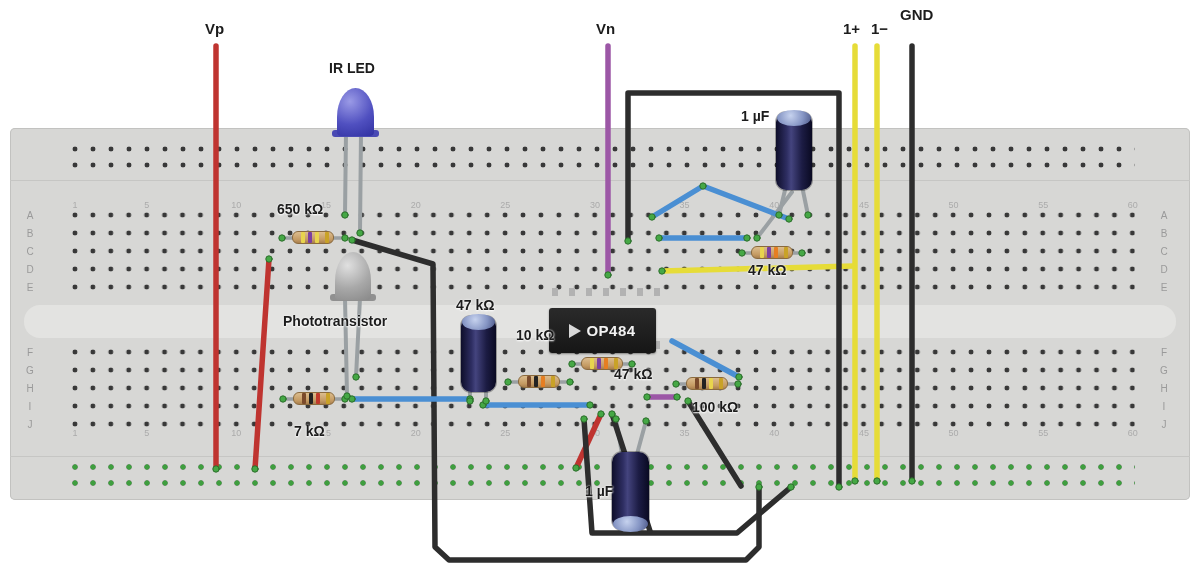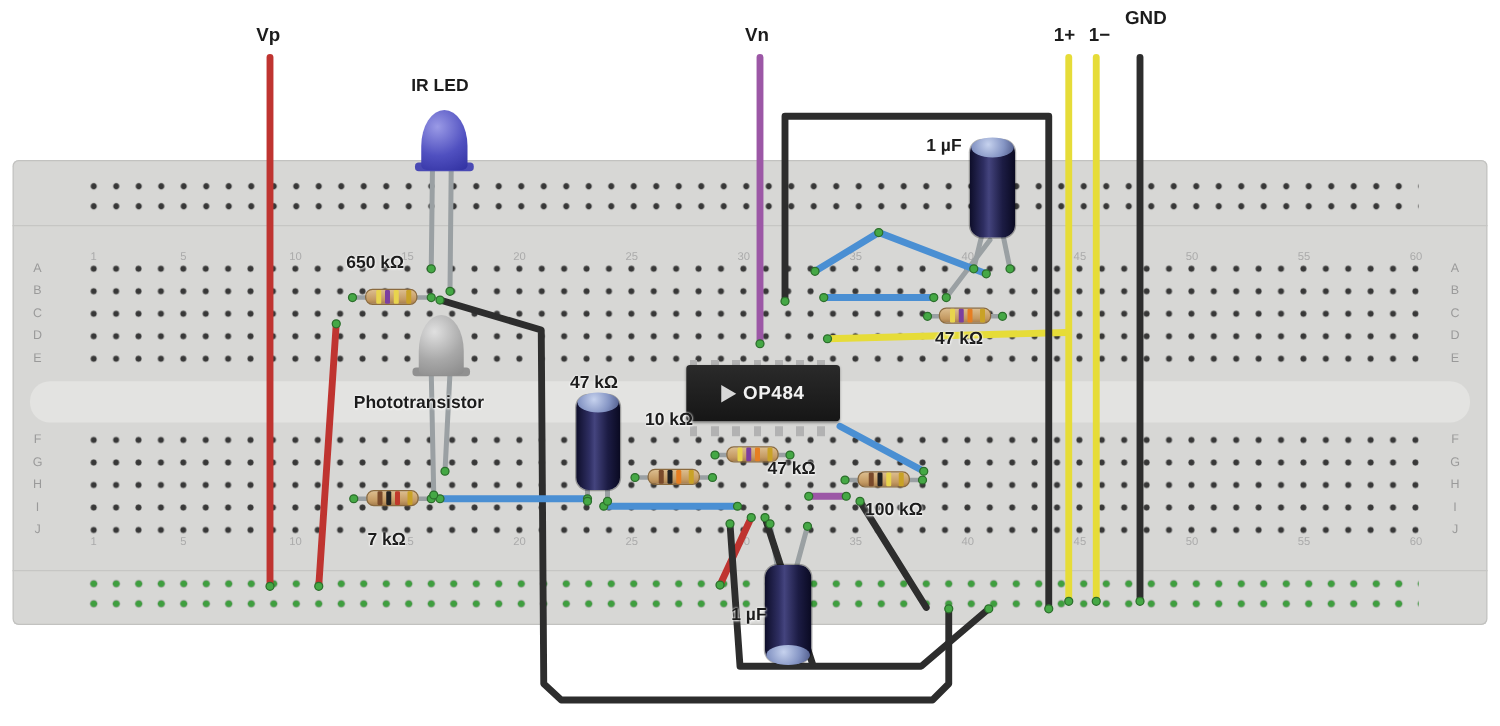--- a/index.html
+++ b/index.html
@@ -219,21 +219,21 @@
       <i class="band" style="left: 22px; background: rgb(230, 126, 34);"></i>
       <i class="band" style="left: 32px; background: rgb(201, 162, 39);"></i>
     </div>
 
   <div class="cap up" style="left:776px;top:112px;width:36px;height:78px"></div>
   <div class="cap up" style="left:461px;top:316px;width:35px;height:76px"></div>
   <div class="cap down" style="left:612px;top:452px;width:37px;height:78px"></div>
 
   <div class="pins" style="left:552px;top:288px;width:118px"></div>
   <div class="pins" style="left:552px;top:341px;width:118px"></div>
-  <div class="ic" style="left:549px;top:292px;width:123px;height:45px">
+  <div class="ic" style="left:549px;top:308px;width:107px;height:45px">
     <span class="tri"></span>
     <span class="txt">OP484</span>
   </div>
 
   <div class="lbl big" style="left:205px;top:20px">Vp</div>
   <div class="lbl big" style="left:596px;top:20px">Vn</div>
   <div class="lbl big" style="left:843px;top:20px">1+</div>
   <div class="lbl big" style="left:871px;top:20px">1−</div>
   <div class="lbl big" style="left:900px;top:6px">GND</div>
 

